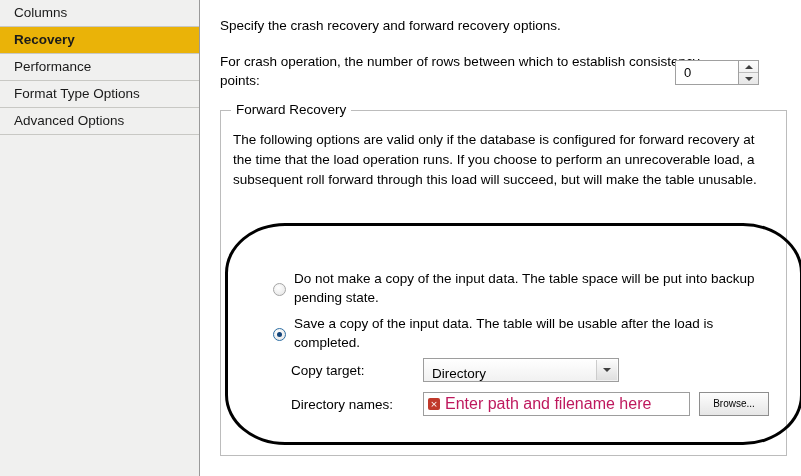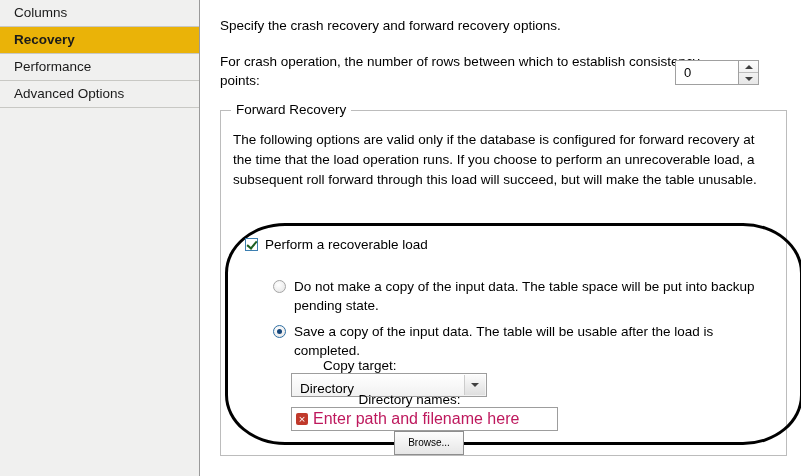--- a/index.html
+++ b/index.html
@@ -203,22 +203,21 @@
   }
   .ctrl-label {
     font-size: 13.5px;
     line-height: 17px;
     color: #000;
   }
 
   .radio-row {
     position: absolute;
     display: flex;
-    align-items: flex-start;
-    margin-top: 8px;
+    align-items: center;
   }
   .radio-row.r1 { left: 52px; top: 158px; width: 510px; }
   .radio-row.r2 { left: 52px; top: 203px; width: 510px; }
   .radio {
     width: 13px;
     height: 13px;
     border-radius: 50%;
     border: 1px solid #a5a5a5;
     background: radial-gradient(circle at 40% 35%, #ffffff, #e3e3e3);
     box-sizing: border-box;
@@ -243,21 +242,20 @@
   .radio-label {
     font-size: 13.5px;
     line-height: 19px;
     color: #000;
   }
 
   .field-row {
     position: absolute;
     display: flex;
     align-items: center;
-    flex-direction: column;
   }
   .field-row.copy { left: 70px; top: 247px; }
   .field-row.dirs { left: 70px; top: 281px; }
   .field-label {
     width: 132px;
     font-size: 13.5px;
     color: #000;
   }
   .combo {
     width: 196px;
@@ -334,20 +332,23 @@
 
   <div class="sidebar">
     <div class="nav-item first">
       <span>Columns</span>
     </div>
     <div class="nav-item selected">
       <span>Recovery</span>
     </div>
     <div class="nav-item">
       <span>Performance</span>
+    </div>
+    <div class="nav-item">
+      <span>Format Type Options</span>
     </div>
     <div class="nav-item">
       <span>Advanced Options</span>
     </div>
     <div class="nav-filler"></div>
   </div>
 
   <div class="content">
 
     <div class="intro-text">Specify the crash recovery and forward recovery options.</div>
@@ -366,24 +367,20 @@
         </div>
       </div>
     </div>
 
     <div class="groupbox">
       <div class="group-title">Forward Recovery</div>
       <div class="group-desc">The following options are valid only if the database is configured for forward recovery at the time that the load operation runs. If you choose to perform an unrecoverable load, a subsequent roll forward through this load will succeed, but will make the table unusable.</div>
 
       <div class="highlight"></div>
 
-      <div class="checkbox-row">
-        <span class="checkbox checked"></span>
-        <span class="ctrl-label">Perform a recoverable load</span>
-      </div>
 
       <div class="radio-row r1">
         <span class="radio"></span>
         <span class="radio-label">Do not make a copy of the input data. The table space will be put into backup pending state.</span>
       </div>
 
       <div class="radio-row r2">
         <span class="radio selected"></span>
         <span class="radio-label">Save a copy of the input data. The table will be usable after the load is completed.</span>
       </div>

